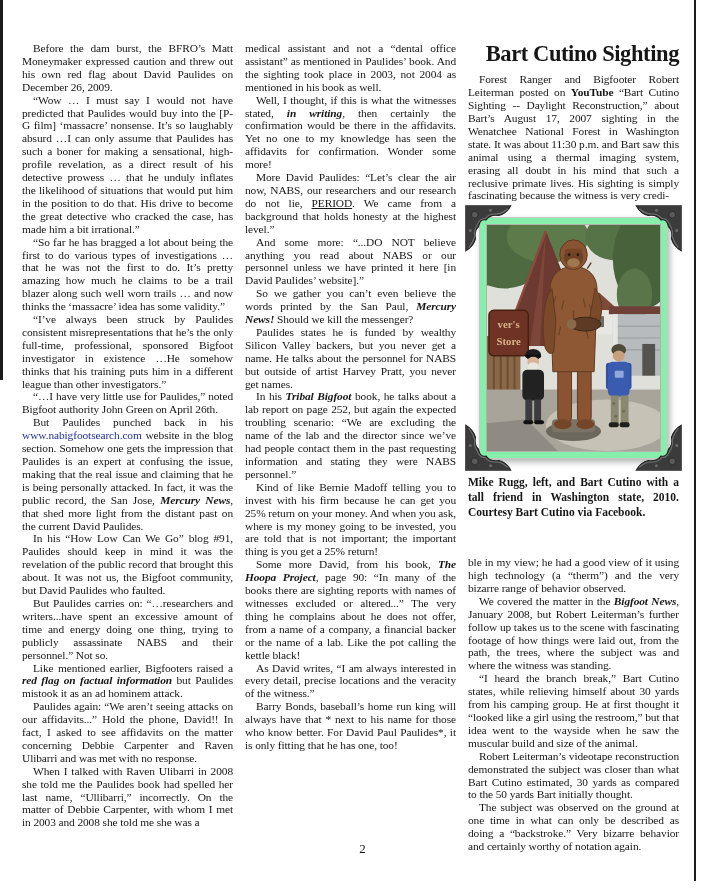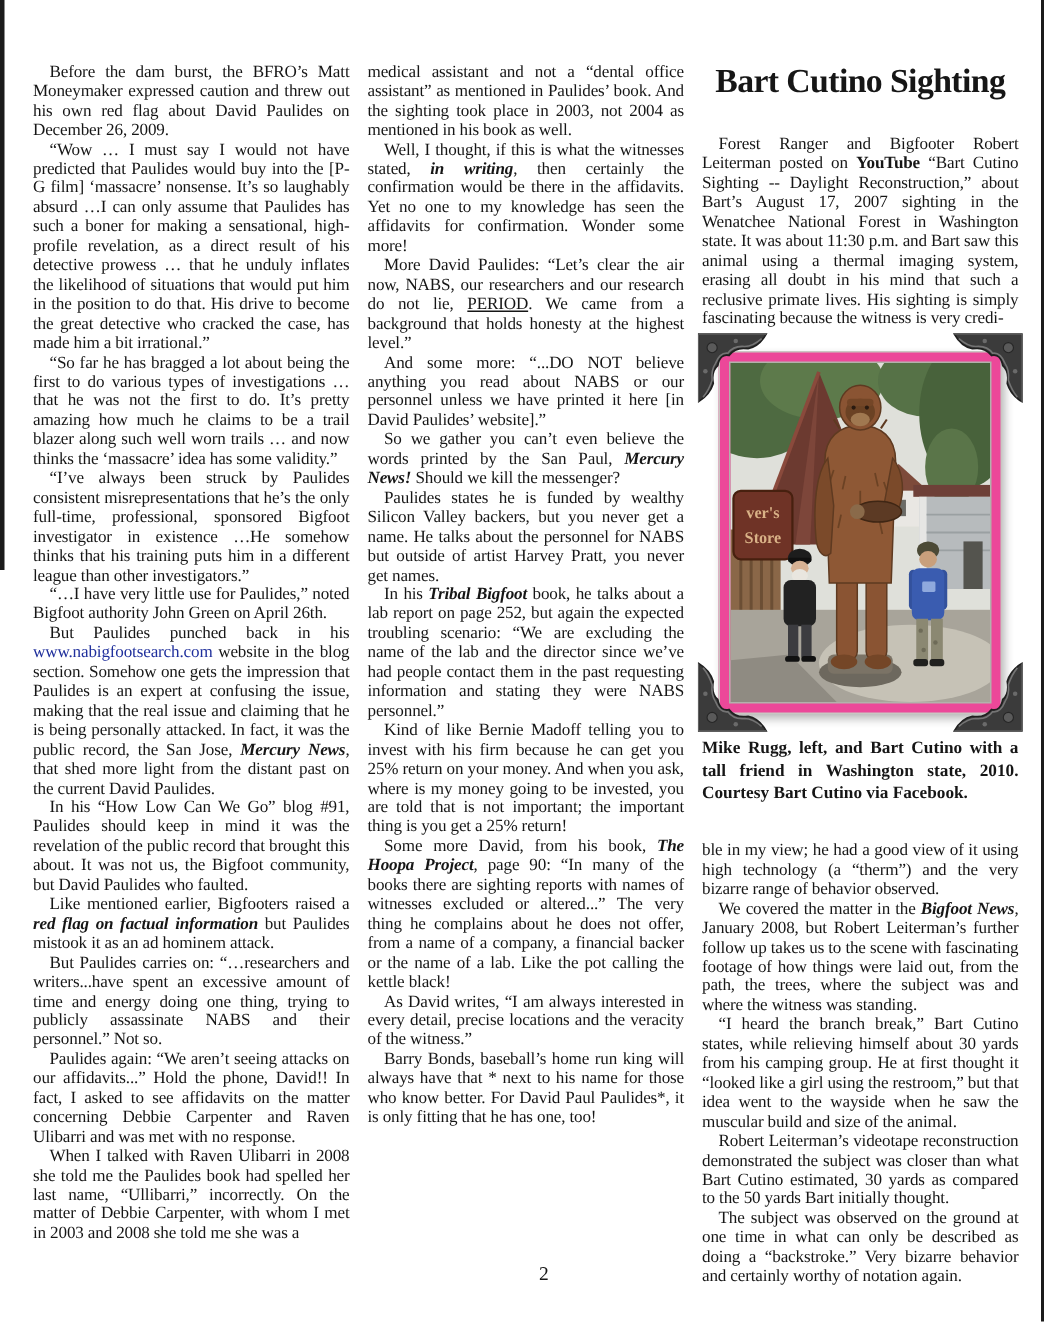--- a/index.html
+++ b/index.html
@@ -12,31 +12,31 @@
   .edge-left{left:0;top:0;width:3px;height:380px;}
   .edge-right{left:694px;top:0;width:2px;height:881px;}
   .content{position:absolute;left:22px;top:42px;width:659px;display:flex;gap:12px;}
   .col{width:211px;flex:0 0 211px;}
   .para{margin:0;text-align:justify;font-size:11.4px;line-height:12.9px;text-indent:11px;letter-spacing:-0.1px;}
   .para.no-indent{text-indent:0;}
   .seg-b{font-weight:bold;}
   .seg-bi{font-weight:bold;font-style:italic;}
   .seg-u{text-decoration:underline;}
   a.seg-lk{color:#20309c;cursor:pointer;}
-  .headline{font-size:22.5px;font-weight:bold;text-align:center;margin:0 0 24px 0;line-height:1.08;letter-spacing:-0.4px;white-space:nowrap;}
+  .headline{font-size:22.5px;font-weight:bold;text-align:right;margin:0 0 7px 0;line-height:1.08;letter-spacing:-0.4px;white-space:nowrap;}
   .photo-wrap{position:relative;width:211px;height:262px;margin:5px 0 6px 0;}
-  .photo-frame{position:absolute;left:11px;top:10px;right:11px;bottom:10px;background:#ec4899;
+  .photo-frame{position:absolute;left:11px;top:10px;right:11px;bottom:10px;background:#86efac;
     border:1px solid #c9c7c2;box-shadow:2px 3px 6px rgba(0,0,0,0.30);padding:6px;box-sizing:border-box;}
   .photo-frame svg{width:100%;height:100%;display:block;border:1px solid #b3b1ac;box-sizing:border-box;}
   .corner{position:absolute;width:48px;height:48px;z-index:3;}
   .corner.tl{left:-3px;top:-2px;}
   .corner.tr{right:-3px;top:-2px;transform:scaleX(-1);}
   .corner.bl{left:-3px;bottom:-2px;transform:scaleY(-1);}
   .corner.br{right:-3px;bottom:-2px;transform:scale(-1,-1);}
-  .caption{font-weight:bold;font-size:11.5px;line-height:14.6px;text-align:justify;margin:4px 0 4px 0;}
+  .caption{font-weight:bold;font-size:11.5px;line-height:14.6px;text-align:justify;margin:4px 0 16px 0;}
   .caption-gap{height:21px;}
   .page-number{position:absolute;left:33px;top:841px;width:659px;text-align:center;font-size:13px;}
   .hidden-defs{position:absolute;width:0;height:0;overflow:hidden;}
 </style>
 </head>
 <body>
 
 <svg class="hidden-defs" aria-hidden="true">
   <defs>
     <symbol id="corner-orn" viewBox="0 0 64 64">
@@ -56,22 +56,22 @@
 <div class="content">
 
   <div class="col">
       <p class="para"><span>Before the dam burst, the BFRO’s Matt Moneymaker expressed caution and threw out his own red flag about David Paulides on December 26, 2009.</span></p>
       <p class="para"><span>“Wow … I must say I would not have predicted that Paulides would buy into the [P-G film] ‘massacre’ nonsense. It’s so laughably absurd …I can only assume that Paulides has such a boner for making a sensational, high-profile revelation, as a direct result of his detective prowess … that he unduly inflates the likelihood of situations that would put him in the position to do that. His drive to become the great detective who cracked the case, has made him a bit irrational.”</span></p>
       <p class="para"><span>“So far he has bragged a lot about being the first to do various types of investigations … that he was not the first to do. It’s pretty amazing how much he claims to be a trail blazer along such well worn trails … and now thinks the ‘massacre’ idea has some validity.”</span></p>
       <p class="para"><span>“I’ve always been struck by Paulides consistent misrepresentations that he’s the only full-time, professional, sponsored Bigfoot investigator in existence …He somehow thinks that his training puts him in a different league than other investigators.”</span></p>
       <p class="para"><span>“…I have very little use for Paulides,” noted Bigfoot authority John Green on April 26th.</span></p>
       <p class="para"><span>But Paulides punched back in his </span><a class="seg-lk">www.nabigfootsearch.com</a><span> website in the blog section. Somehow one gets the impression that Paulides is an expert at confusing the issue, making that the real issue and claiming that he is being personally attacked. In fact, it was the public record, the San Jose, </span><span class="seg-bi">Mercury News</span><span>, that shed more light from the distant past on the current David Paulides.</span></p>
       <p class="para"><span>In his “How Low Can We Go” blog #91, Paulides should keep in mind it was the revelation of the public record that brought this about. It was not us, the Bigfoot community, but  David Paulides who faulted.</span></p>
+      <p class="para"><span>But Paulides carries on: “…researchers and writers...have spent an excessive amount of time and energy doing one thing, trying to publicly assassinate NABS and their personnel.” Not so.</span></p>
       <p class="para"><span>Like mentioned earlier, Bigfooters raised a </span><span class="seg-bi">red flag on factual information</span><span> but Paulides mistook it as an ad hominem attack.</span></p>
-      <p class="para"><span>But Paulides carries on: “…researchers and writers...have spent an excessive amount of time and energy doing one thing, trying to publicly assassinate NABS and their personnel.” Not so.</span></p>
       <p class="para"><span>Paulides again: “We aren’t seeing attacks on our affidavits...” Hold the phone, David!! In fact, I asked to see affidavits on the matter concerning Debbie Carpenter and Raven Ulibarri and was met with no response.</span></p>
       <p class="para"><span>When I talked with Raven Ulibarri in 2008 she told me the Paulides book had spelled her last name, “Ullibarri,” incorrectly. On the matter of Debbie Carpenter, with whom I met in 2003 and 2008 she told me she was a</span></p>
     </div>
 
   <div class="col">
       <p class="para no-indent"><span>medical assistant and not a “dental office assistant” as mentioned in Paulides’ book. And the sighting took place in 2003, not 2004 as mentioned in his book as well.</span></p>
       <p class="para"><span>Well, I thought, if this is what the witnesses stated, </span><span class="seg-bi">in writing</span><span>, then certainly the confirmation would be there in the affidavits. Yet no one to my knowledge has seen the affidavits for confirmation. Wonder some more!</span></p>
       <p class="para"><span>More David Paulides: “Let’s clear the air now, NABS, our researchers and our research do not lie, </span><span class="seg-u">PERIOD</span><span>. We came from a background that holds honesty at the highest level.”</span></p>
       <p class="para"><span>And some more:  “...DO NOT believe anything you read about NABS or our personnel unless we have printed it here [in David Paulides’ website].”</span></p>
       <p class="para"><span>So we gather you can’t even believe  the words printed by the San Paul, </span><span class="seg-bi">Mercury News!</span><span> Should we kill the messenger?</span></p>

